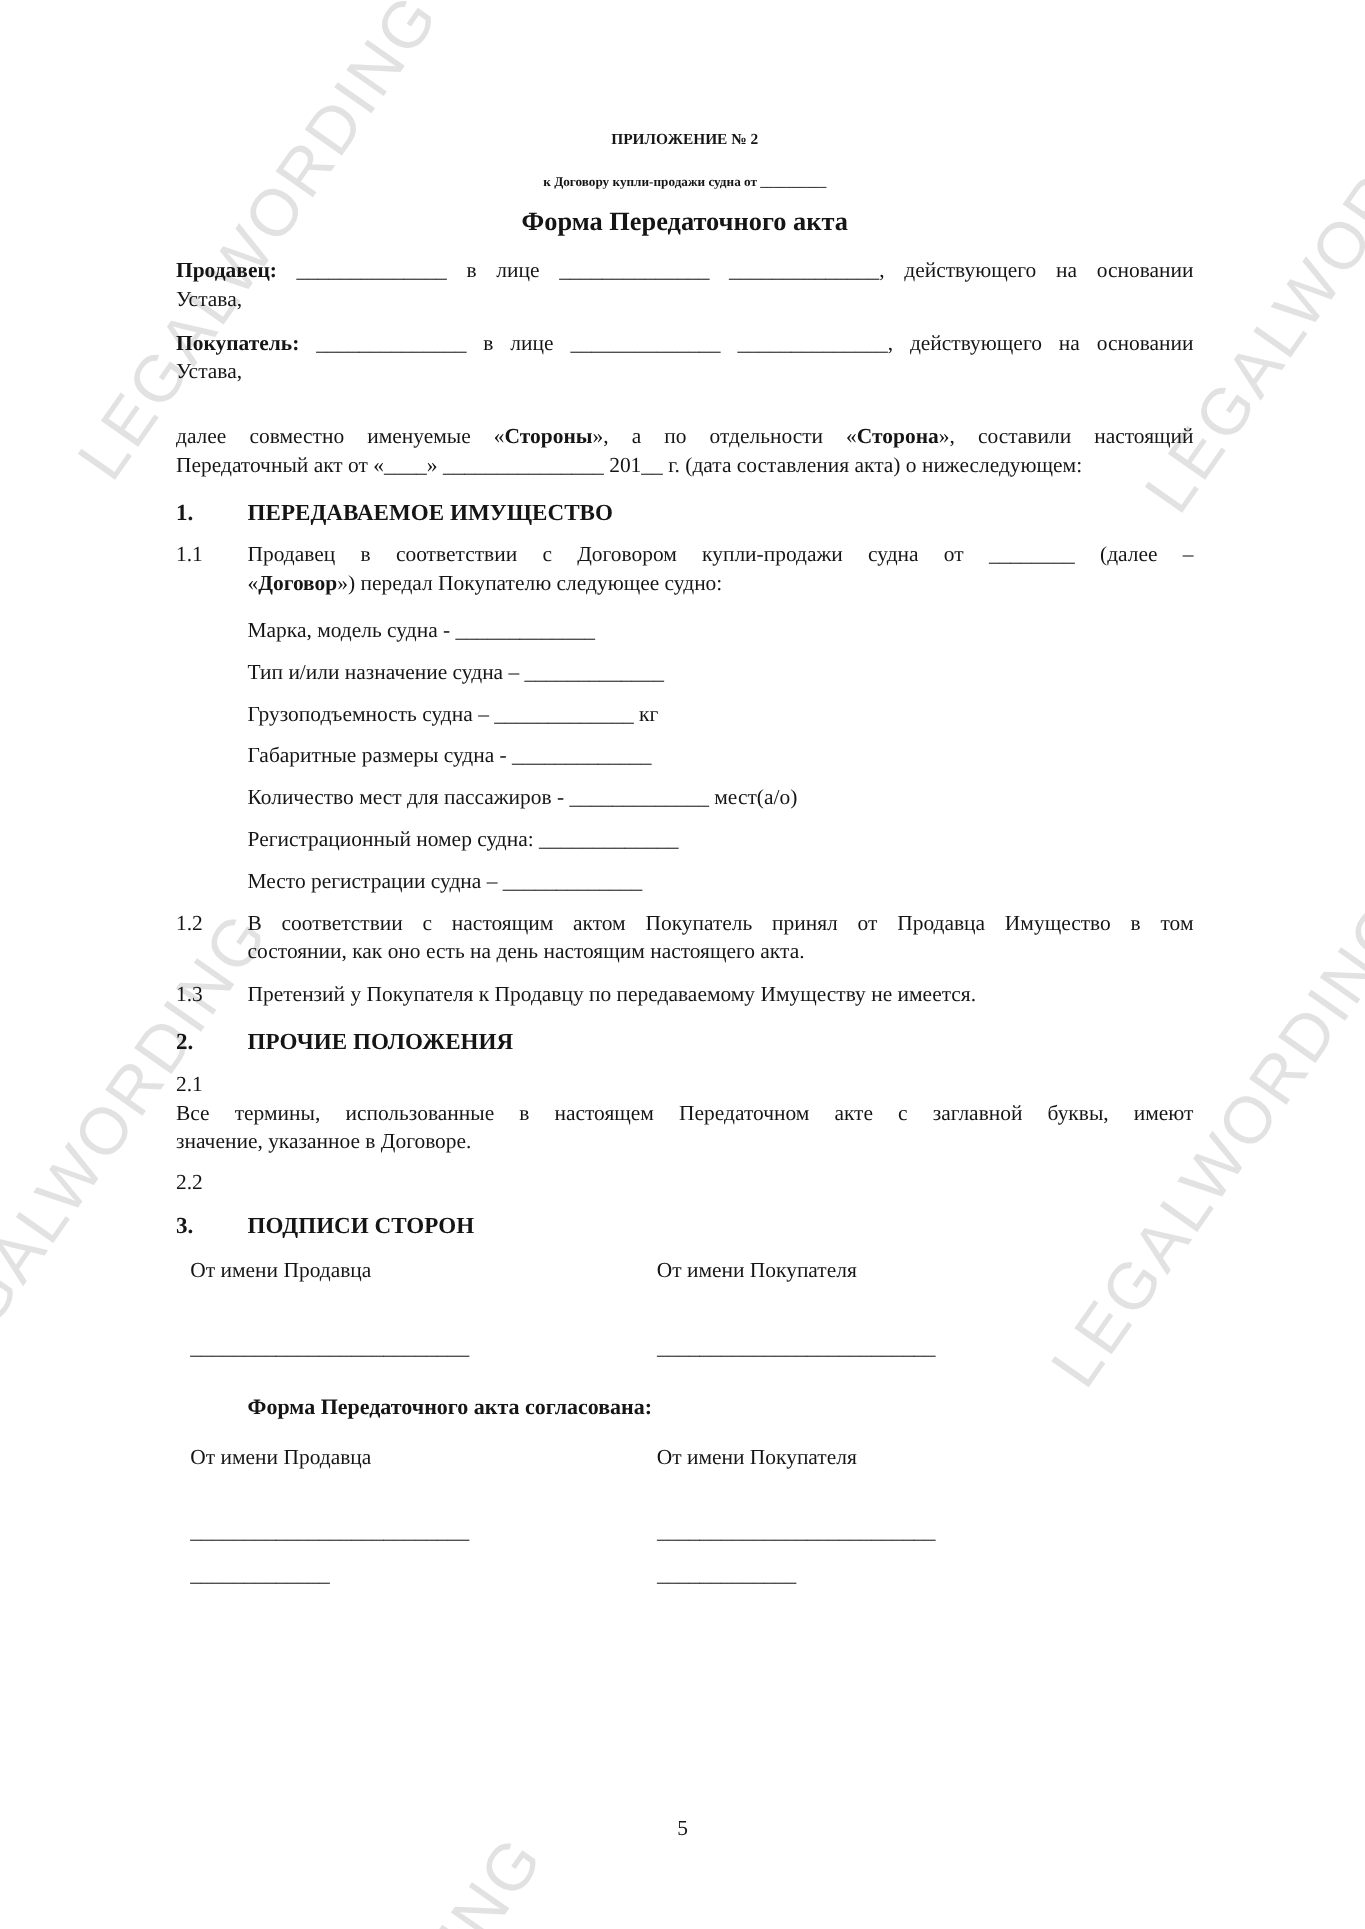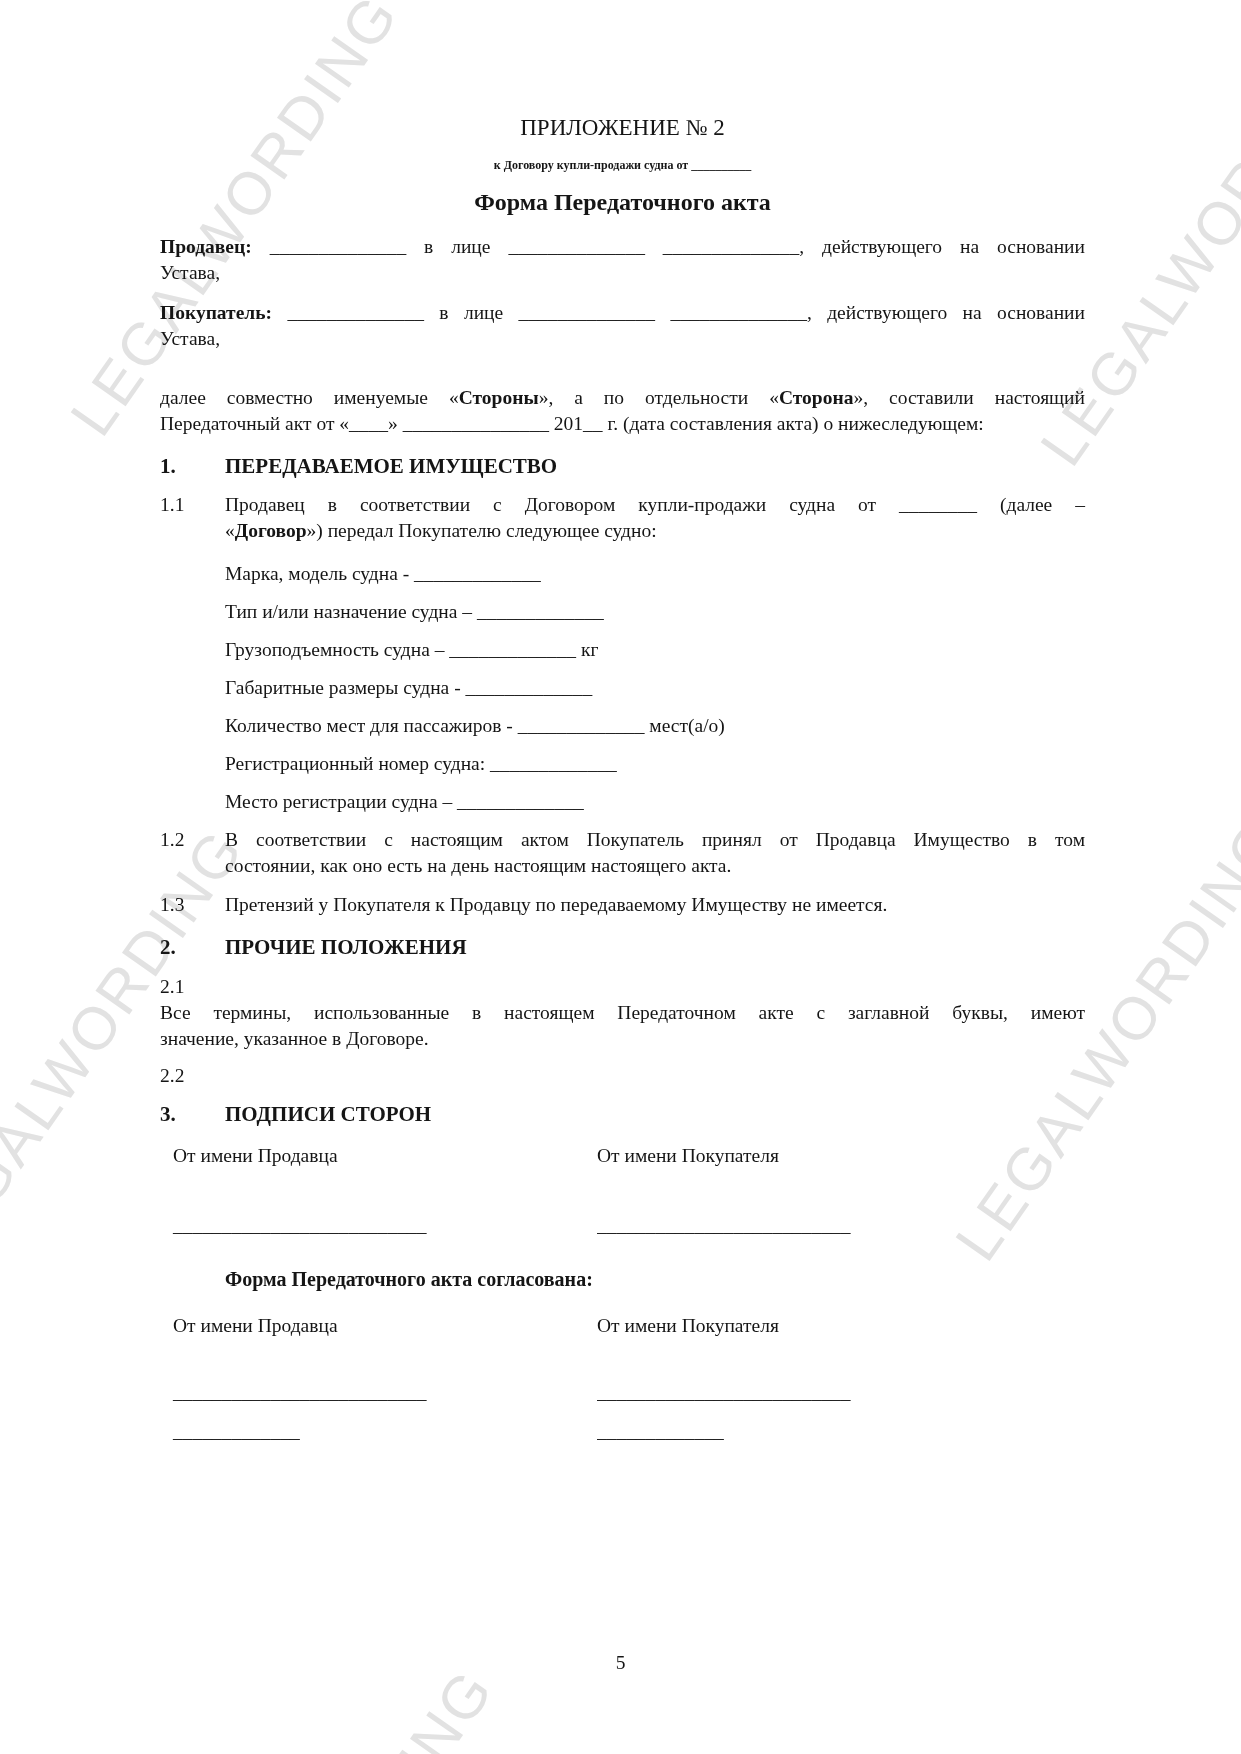--- a/index.html
+++ b/index.html
@@ -14,21 +14,21 @@
     font-size:60px; letter-spacing:3px; color:#e2e2e2; white-space:nowrap;
     transform:translate(-50%,-50%) rotate(-55deg); user-select:none;
   }
   .wm1 { left:235px;  top:215px; }
   .wm2 { left:1205px; top:245px; }
   .wm3 { left:80px;   top:1050px; }
   .wm4 { left:1120px; top:1040px; }
   .wm5 { left:330px;  top:1890px; }
   .content { position:absolute; left:160px; top:115px; width:925px; z-index:1; }
   .b { font-weight:700; }
-  .h-title { font-size:23px; font-weight:400; text-align:center; margin:0 0 11px 0; }
+  .h-title { font-size:14px; font-weight:700; text-align:center; margin:0 0 11px 0; }
   .h-sub   { font-size:12px; font-weight:700; text-align:center; margin:0 0 11px 0; }
   .h-form  { font-size:24px; font-weight:700; text-align:center; margin:0 0 19px 0; }
   .jline { text-align:justify; text-align-last:justify; }
   .nline { text-align:left; }
   .para { margin:0 0 14px 0; }
   .para-buyer { margin-bottom:33px; }
   .para-preamble { margin-bottom:16px; }
   .sec { display:flex; font-weight:700; font-size:21px; margin:0 0 13px 0; }
   .sec2 { margin-bottom:14px; }
   .sec3 { margin-bottom:16px; }

